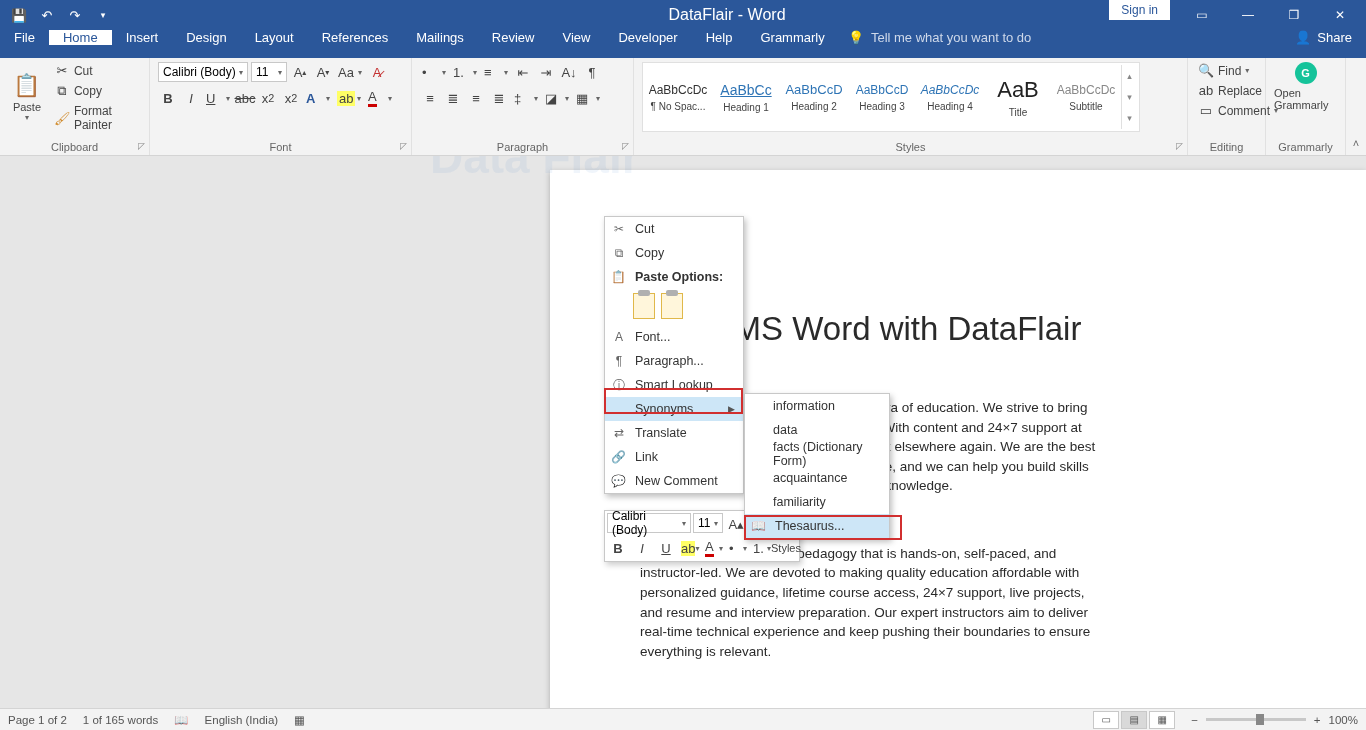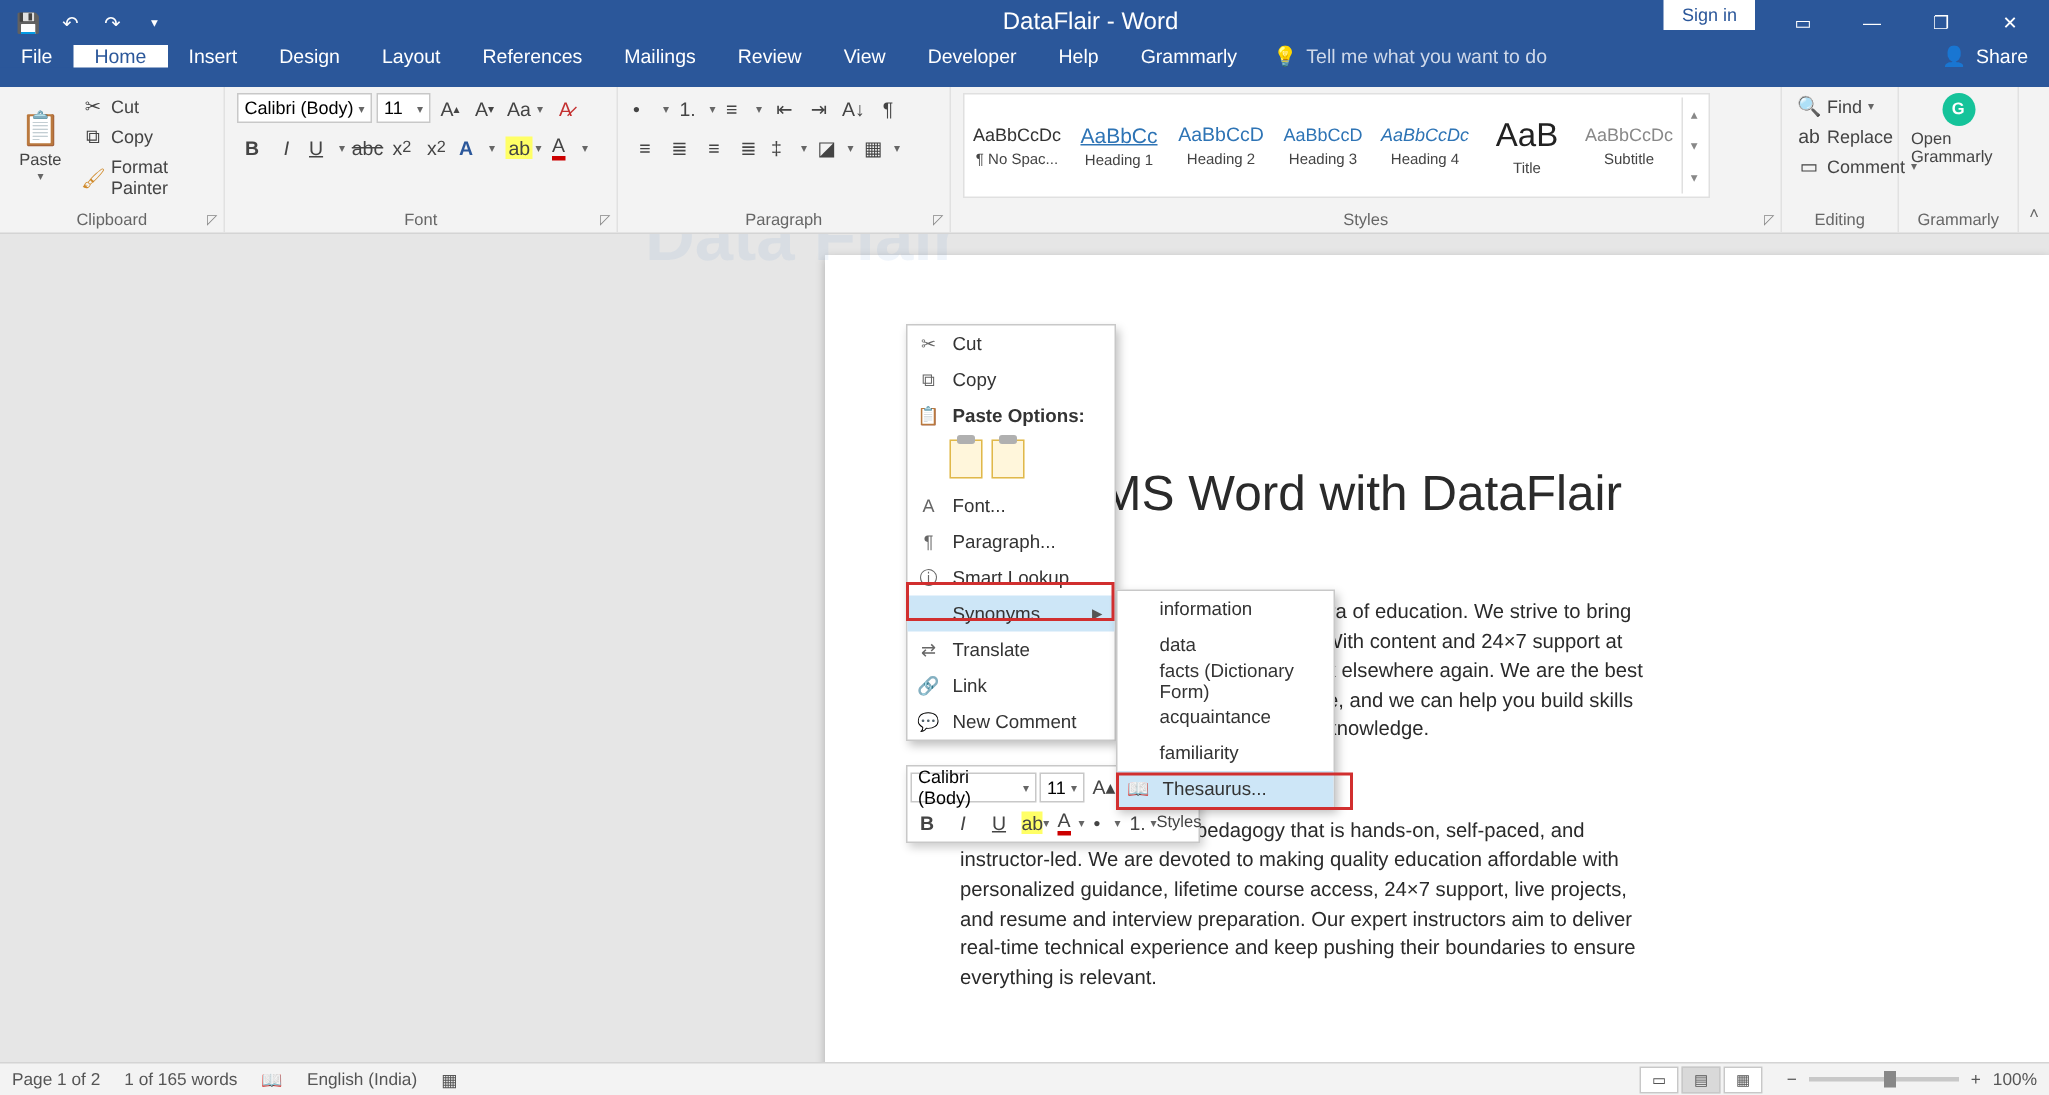--- a/index.html
+++ b/index.html
@@ -36,21 +36,21 @@
 .vstack { display:flex; flex-direction:column; gap:3px; }
 .smbtn { display:flex; align-items:center; gap:4px; font-size:12px; color:#444; padding:1px 2px; }
 .smbtn .ico { width:16px; text-align:center; font-size:13px; }
 
 .fontname { width:90px; height:20px; border:1px solid #c8c8c8; font-size:12px; padding:1px 4px; background:#fff; display:flex; align-items:center; justify-content:space-between; }
 .fontsize { width:36px; height:20px; border:1px solid #c8c8c8; font-size:12px; padding:1px 4px; background:#fff; display:flex; align-items:center; justify-content:space-between;}
 .caret { font-size:8px; color:#666; }
 
 .icobtn { width:20px; height:20px; display:flex; align-items:center; justify-content:center; font-size:13px; color:#444; }
 .icobtn.split { width:28px; justify-content:space-between; padding:0 2px;}
-.row { display:flex; align-items:flex-end; gap:3px; }
+.row { display:flex; align-items:flex-start; gap:3px; }
 
 .styles-gallery { display:flex; gap:2px; border:1px solid #e0e0e0; background:#fff; padding:2px; height:70px; }
 .style-item { width:66px; display:flex; flex-direction:column; align-items:center; justify-content:center; border:1px solid transparent; }
 .style-prev { font-size:12px; color:#333; }
 .style-prev.h1 { color:#2e74b5; font-size:14px;text-decoration:underline; }
 .style-prev.h2 { color:#2e74b5; font-size:13px; }
 .style-prev.h3 { color:#2e74b5; font-size:12px; }
 .style-prev.h4 { color:#2e74b5; font-style:italic; font-size:12px;}
 .style-prev.title { font-size:22px; color:#222; }
 .style-prev.subtitle { font-size:12px; color:#888; }

